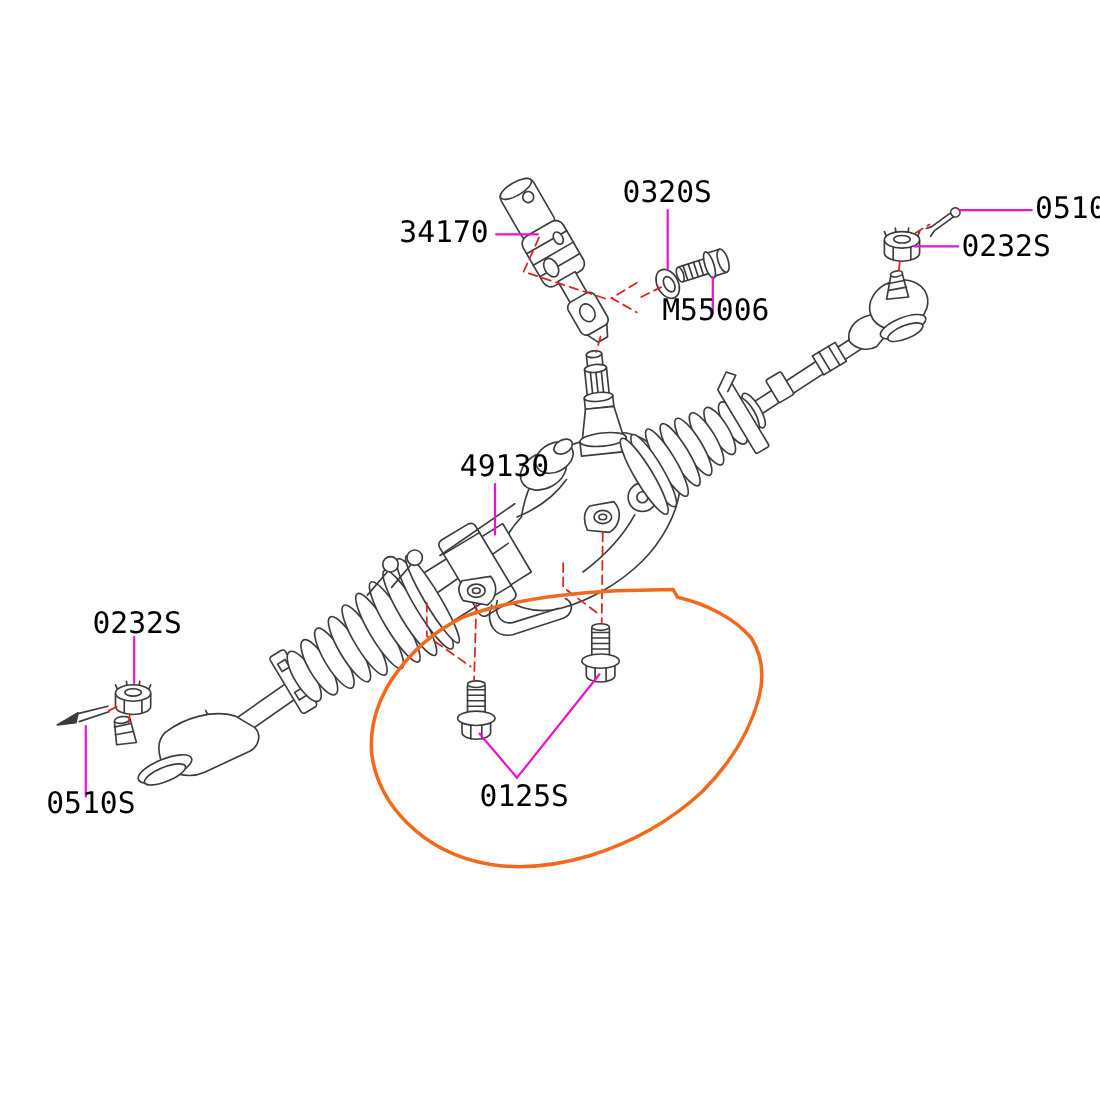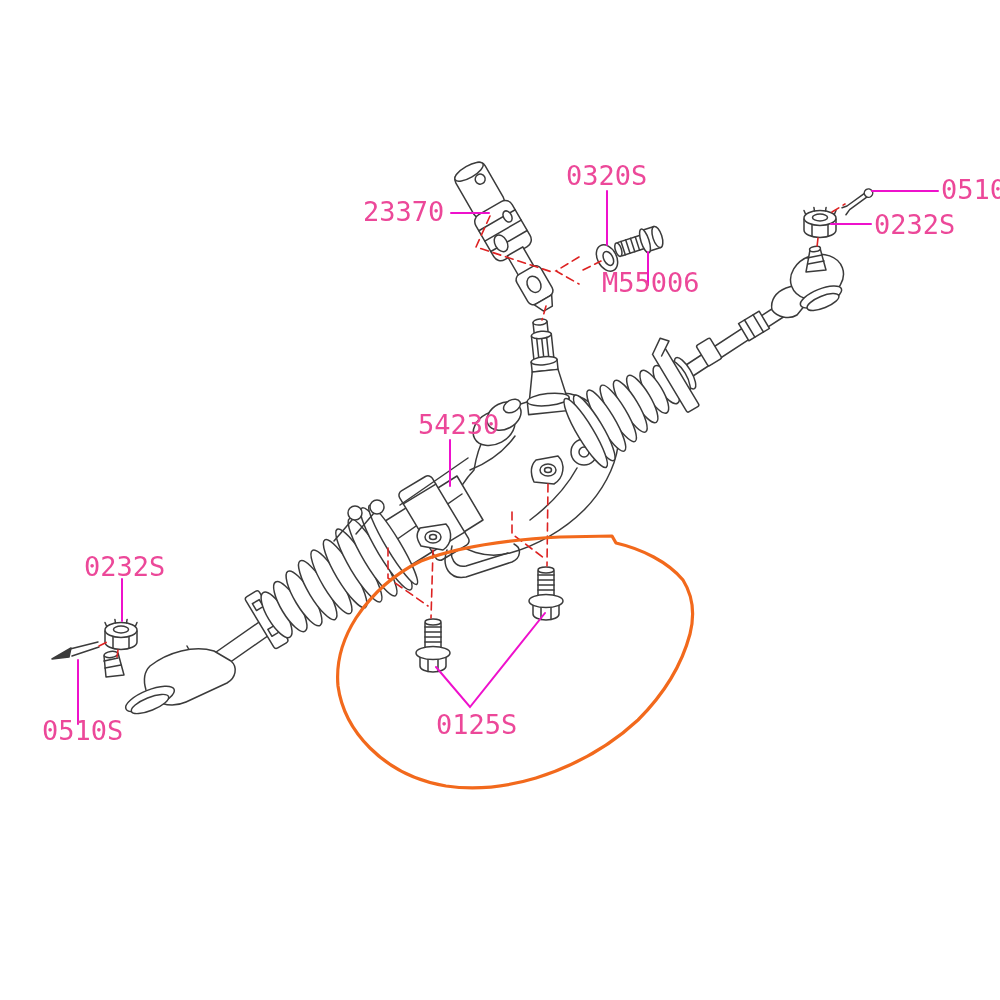--- a/index.html
+++ b/index.html
@@ -5,21 +5,21 @@
   html,body{margin:0;padding:0;background:#fff;}
   .stage{
     position:relative;width:1000px;height:1000px;background:#ffffff;
     overflow:hidden;font-family:"DejaVu Sans Mono",monospace;
   }
   .stage svg{position:absolute;left:0;top:0;}
   .plabel{
     position:absolute;
     font-family:"DejaVu Sans Mono",monospace;
     font-size:27px;line-height:1;letter-spacing:0;
-    color:#ec4899;white-space:pre;cursor:pointer;
+    color:#000000;white-space:pre;cursor:pointer;
   }
 </style>
 </head>
 <body>
 
 <div class="stage">
 
 <svg width="1000" height="1000" viewBox="0 0 1000 1000">
   <defs>
     <g id="castleNut">
@@ -237,23 +237,23 @@
     <path d="M872,191 L938,191"></path>
     <path d="M831,224 L871,224"></path>
     <path d="M648,252 L648,285"></path>
     <path d="M450,440 L450,486"></path>
     <path d="M122,579 L122,621"></path>
     <path d="M78,660 L78,724"></path>
     <path d="M436,667 L470,707 L545,613"></path>
   </g>
 </svg>
 
-  <div class="plabel" style="left:363px;top:198px">23370</div>
+  <div class="plabel" style="left:363px;top:198px">34170</div>
   <div class="plabel" style="left:566px;top:162px">0320S</div>
   <div class="plabel" style="left:941px;top:176px">0510</div>
   <div class="plabel" style="left:874px;top:211px">0232S</div>
   <div class="plabel" style="left:602px;top:269px">M55006</div>
-  <div class="plabel" style="left:418px;top:411px">54230</div>
+  <div class="plabel" style="left:418px;top:411px">49130</div>
   <div class="plabel" style="left:84px;top:553px">0232S</div>
   <div class="plabel" style="left:42px;top:717px">0510S</div>
   <div class="plabel" style="left:436px;top:711px">0125S</div>
 
 </div>
 
 </body></html>

